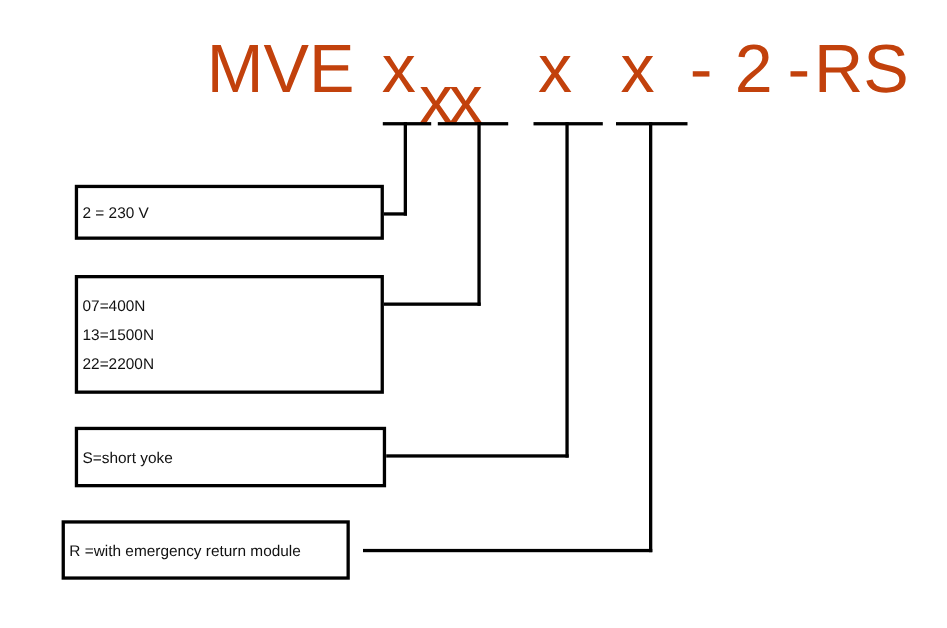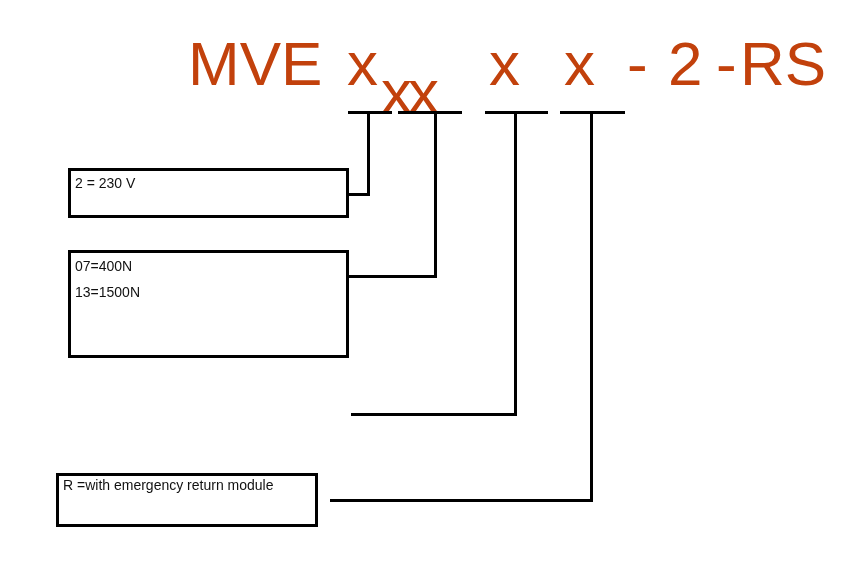--- a/index.html
+++ b/index.html
@@ -57,20 +57,21 @@
   .conn4 { left: 330px; top: 499px; width: 263px; height: 3px; }
 
   
   .legend-box {
     position: absolute;
     box-sizing: border-box;
     border: 3px solid #000000;
     background: #ffffff;
     display: flex;
     flex-direction: column;
+    justify-content: center;
     padding-left: 4px;
   }
   .legend-box .bline {
     font-size: 14px;
     color: #111111;
     white-space: pre;
   }
   .box-voltage { left: 68px; top: 168px; width: 281px; height: 50px; }
   .box-voltage .bline { line-height: 24px; }
 
@@ -115,20 +116,24 @@
   <div class="line conn3"></div>
   <div class="line conn4"></div>
 
   <div class="legend-box box-voltage">
     <div class="bline">2 = 230 V</div>
   </div>
 
   <div class="legend-box box-force">
     <div class="bline">07=400N</div>
     <div class="bline">13=1500N</div>
+    <div class="bline">22=2200N</div>
   </div>
 
+  <div class="legend-box box-yoke">
+    <div class="bline">S=short yoke</div>
+  </div>
 
   <div class="legend-box box-return">
     <div class="bline">R =with emergency return module</div>
   </div>
 
 </div>
 
 </body></html>

